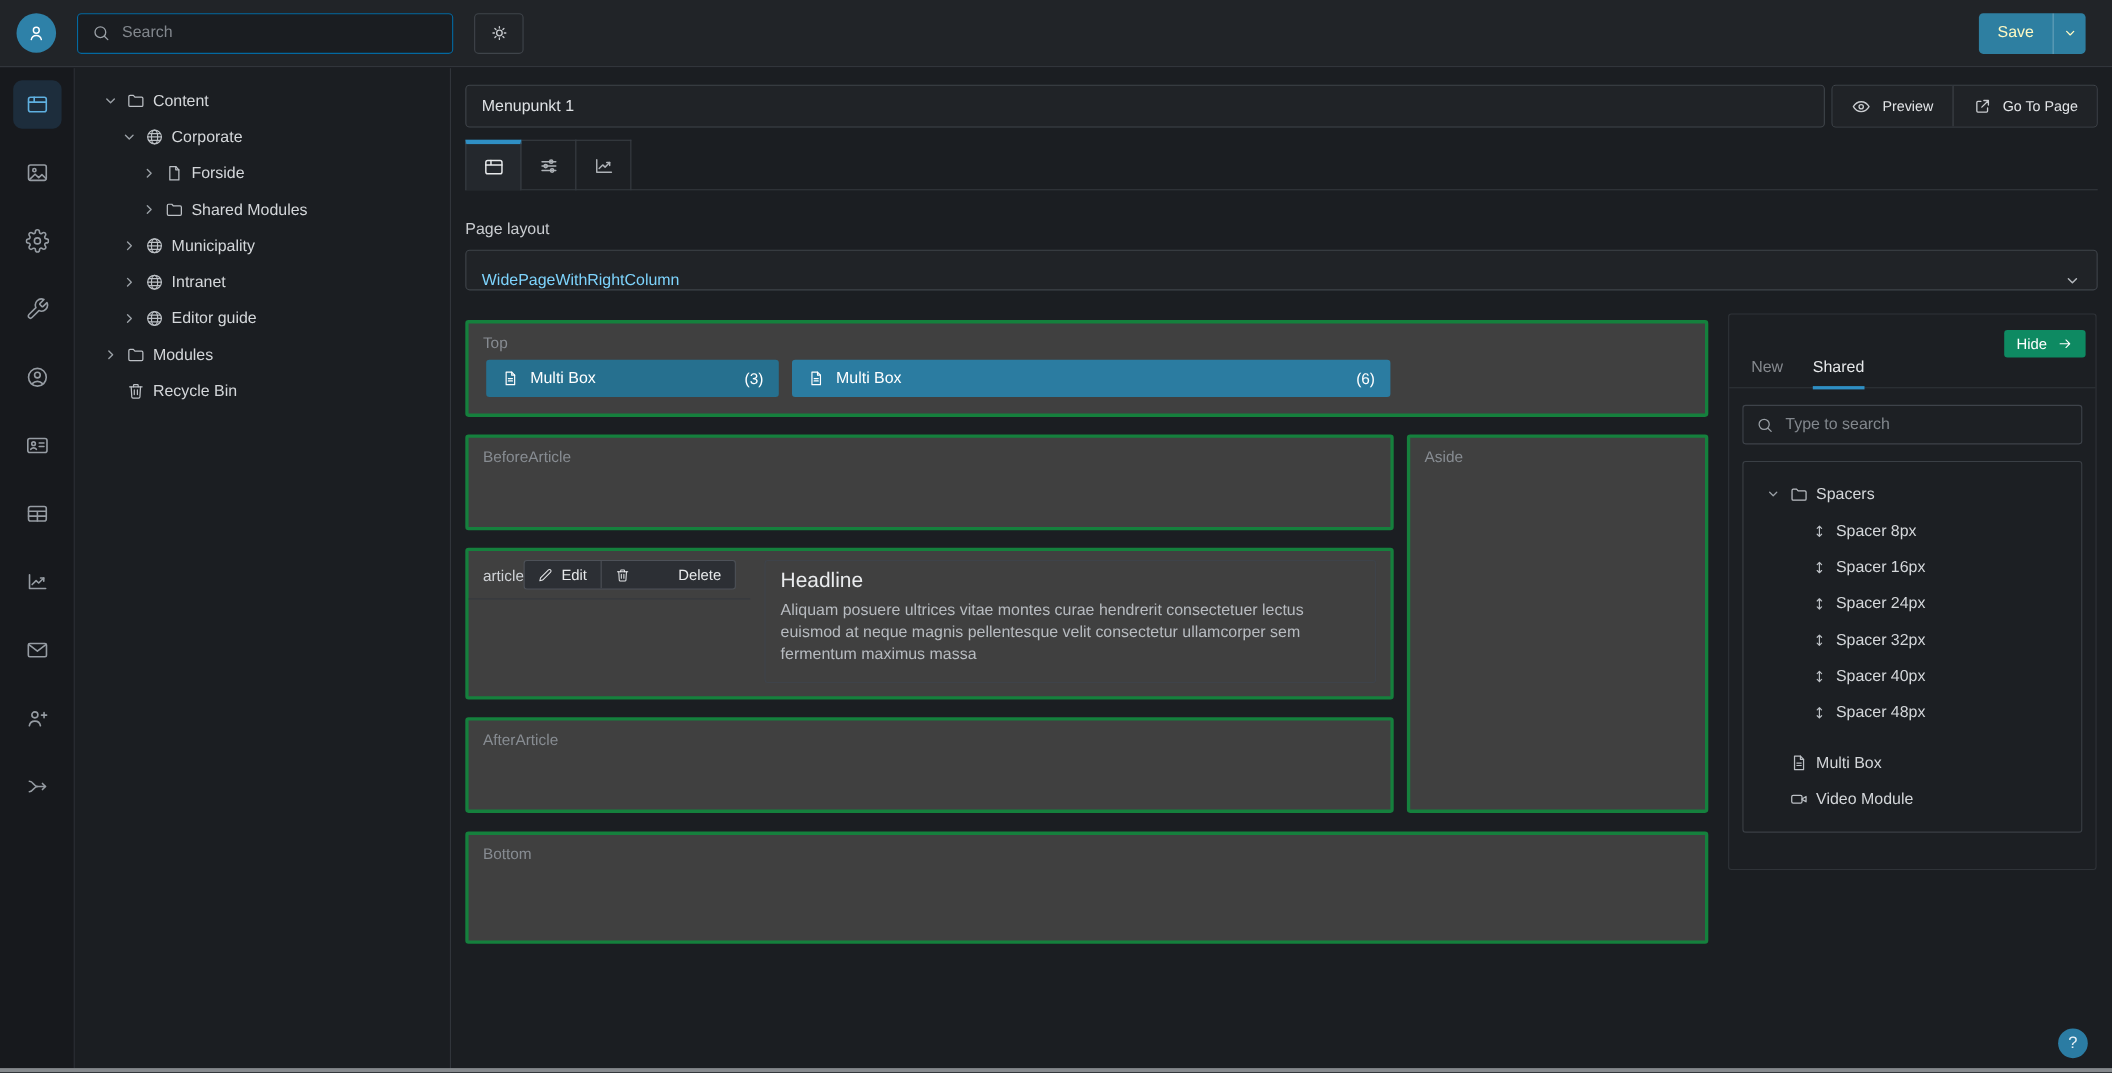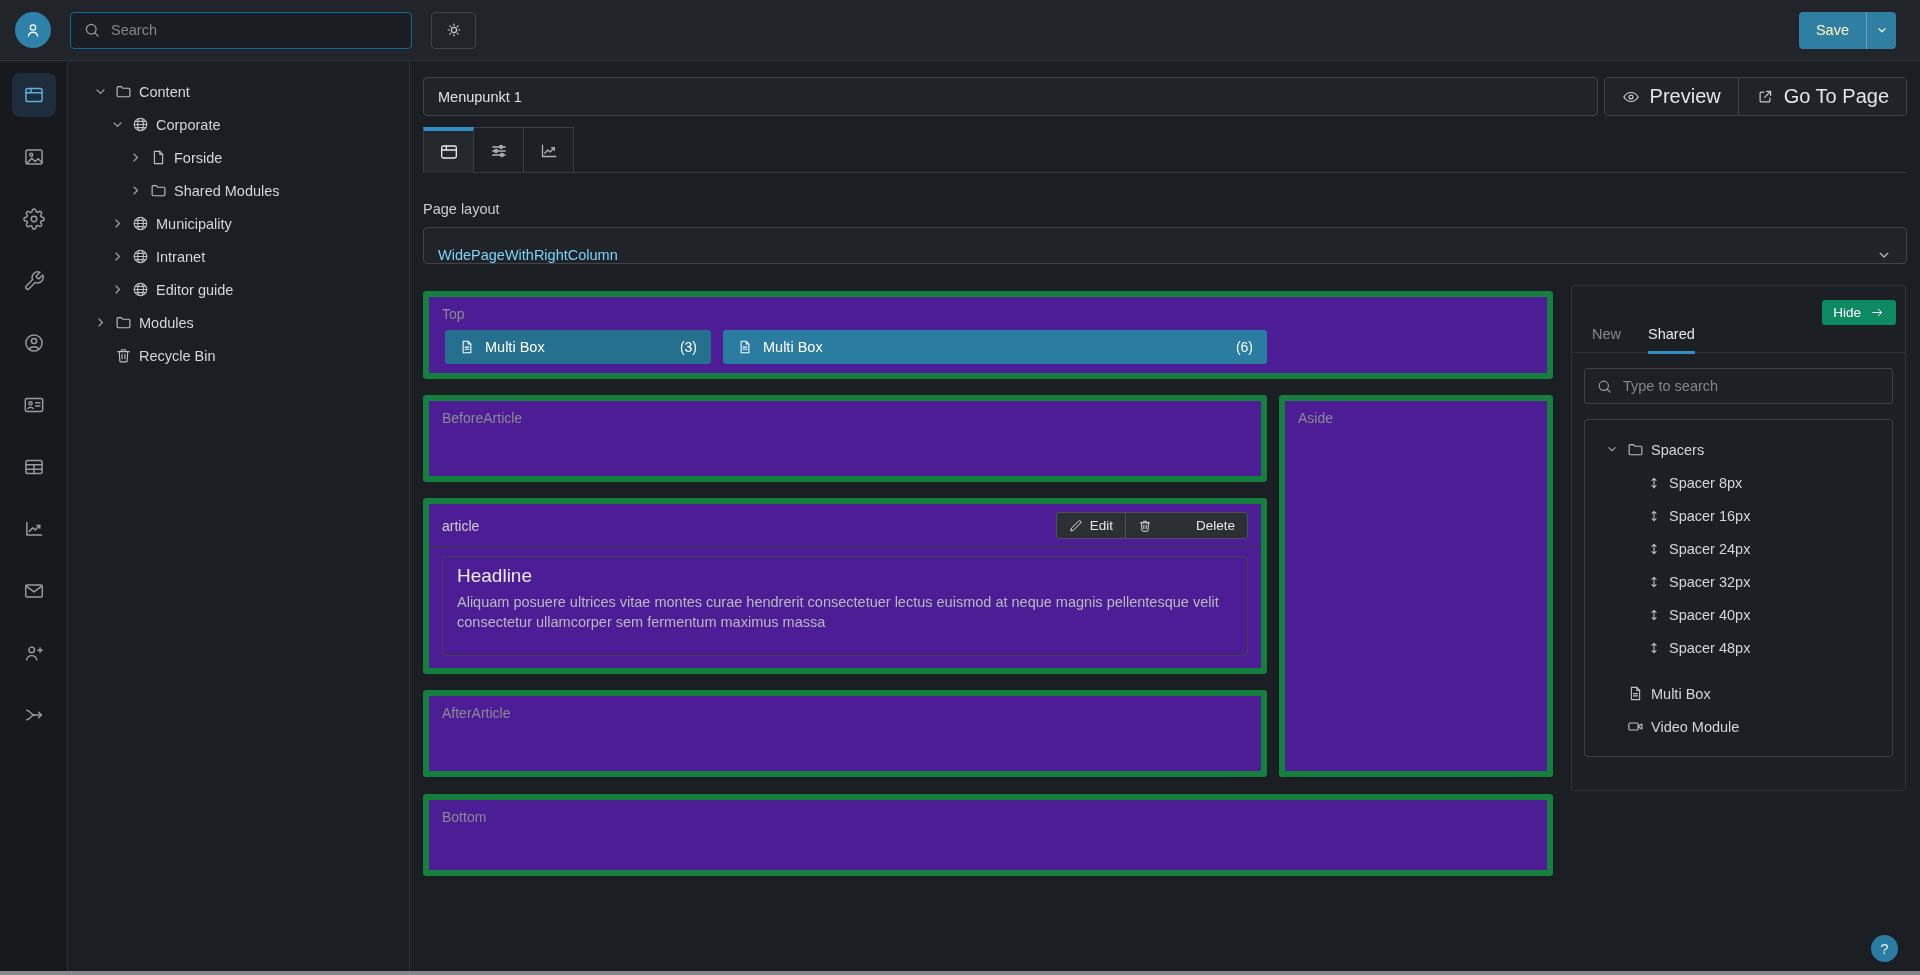--- a/index.html
+++ b/index.html
@@ -49,67 +49,67 @@
   .trow .ti   { color:#bcc0c5; flex:0 0 auto; }
   .lvl0 { padding-left:24px; } .lvl1 { padding-left:41px; } .lvl2 { padding-left:59px; }
 
   
   .main { position:absolute; top:62px; left:411px; right:0; bottom:0; padding:15px 13px 0 12px; }
   .title-row { display:flex; gap:6px; }
   .title-input { flex:1; height:39px; border:1px solid #3f444a; border-radius:4px; background:#202327;
                  color:#dfe2e5; font:inherit; padding:12px 14px; outline:none; }
   .link-group { height:39px; display:flex; border:1px solid #3f444a; border-radius:4px; overflow:hidden; }
   .link-btn { display:flex; align-items:center; gap:10px; padding:0 17px; color:#e3e5e8;
-              font-size:20px; cursor:pointer; background:#202327; }
+              font-size:13px; cursor:pointer; background:#202327; }
   .link-btn + .link-btn { border-left:1px solid #3f444a; }
   .link-btn .bi { color:#c9ccd0; }
 
   .tabsrow { display:flex; margin-top:11px; position:relative; height:46px; }
   .tabsrow::after { content:''; position:absolute; left:0; right:0; bottom:0; height:1px; background:#34383e; }
   .tab { width:51px; height:46px; display:flex; align-items:center; justify-content:center;
          border:1px solid #383d43; border-bottom:none; background:#1d2024; color:#aeb2b7;
          cursor:pointer; margin-left:-1px; }
   .tab:first-child { margin-left:0; }
   .tab.active { position:relative; z-index:1; background:#24282d; color:#e8eaec;
                 border-top:4px solid #2f8fc4; }
 
   .pl-label { margin-top:28px; font-size:14.5px; color:#c9ccd0; }
   .dropdown { margin-top:10px; height:37px; border:1px solid #3f444a; border-radius:4px; background:#202327;
               display:flex; align-items:flex-end; padding:0 14px; color:#7dd3fc; cursor:pointer; }
   .dropdown .dd-caret { margin-left:auto; color:#b5b9be; }
 
   .regions { margin-top:27px; width:1130px; }
-  .region { border:6px solid #15803d; border-radius:3px; background:#4c1d95; position:relative; }
+  .region { border:3px solid #15803d; border-radius:3px; background:#404040; position:relative; }
   .rlabel { padding:9px 0 0 13px; font-size:14px; color:#878c92; }
   .reg-top { height:88px; }
   .chips { display:flex; gap:12px; padding:8px 16px 0; }
   .chip { height:34px; border-radius:3px; background:#26708f; color:#fff; display:flex;
           align-items:center; padding:0 14px; gap:10px; cursor:pointer; }
   .chip.alt { background:#2b7ca1; }
   .chip .cnt { margin-left:auto; font-size:14px; }
   .chip-1 { width:266px; } .chip-2 { width:544px; }
 
   .row2 { display:flex; gap:12px; margin-top:16px; }
   .colL { width:844px; display:flex; flex-direction:column; gap:16px; }
   .reg-before, .reg-after { height:87px; }
   .reg-aside { width:274px; }
-  .reg-article { height:176px; display:flex; flex-direction:column; }
+  .reg-article { height:138px; display:flex; }
   .art-head { height:44px; display:flex; align-items:center; padding:0 13px;
               border-bottom:1px solid #34383e; }
   .art-head .rlabel { padding:0; font-size:14px; color:#cfd2d6; }
   .btn-group { margin-left:auto; display:flex; height:27px; border:1px solid #4d5158; border-radius:3px;
                overflow:hidden; background:#2c2f34;text-align:right; }
   .sm-btn { display:flex; align-items:center; gap:7px; padding:0 12px; color:#e6e8ea;
             font-size:13.5px; cursor:pointer; }
   .sm-btn + .sm-btn { border-left:1px solid #4d5158;gap:44px; }
   .art-body { flex:1; padding:8px 13px 12px; }
   .art-card { height:100%; border:1px solid #3e434a; border-radius:3px; padding:8px 14px; }
   .headline { font-size:19px; font-weight:500; color:#e9ebed; }
   .art-text { margin-top:5px; font-size:14.5px; line-height:1.38; color:#b7bbc0; }
-  .reg-bottom { margin-top:17px; height:82px; width:1130px; }
+  .reg-bottom { margin-top:17px; height:102px; width:1130px; }
 
   
   .rpanel { position:absolute; left:1571px; top:285px; width:335px; height:506px;
             border:1px solid #2f3338; border-radius:3px; background:#1c1f23; padding:0 12px; }
   .hide-btn { position:absolute; top:14px; right:9px; height:25px; padding:0 11px; border-radius:3px;
               background:#0e8a62; color:#fff; display:flex; align-items:center; gap:9px;
               font-size:13.5px; cursor:pointer; }
   .rtabs { display:flex; gap:27px; margin:40px -12px 0; padding:0 20px;
            border-bottom:1px solid #2f3338; }
   .rtab { padding-bottom:9px; font-size:14.5px; color:#85898e; cursor:pointer; }

